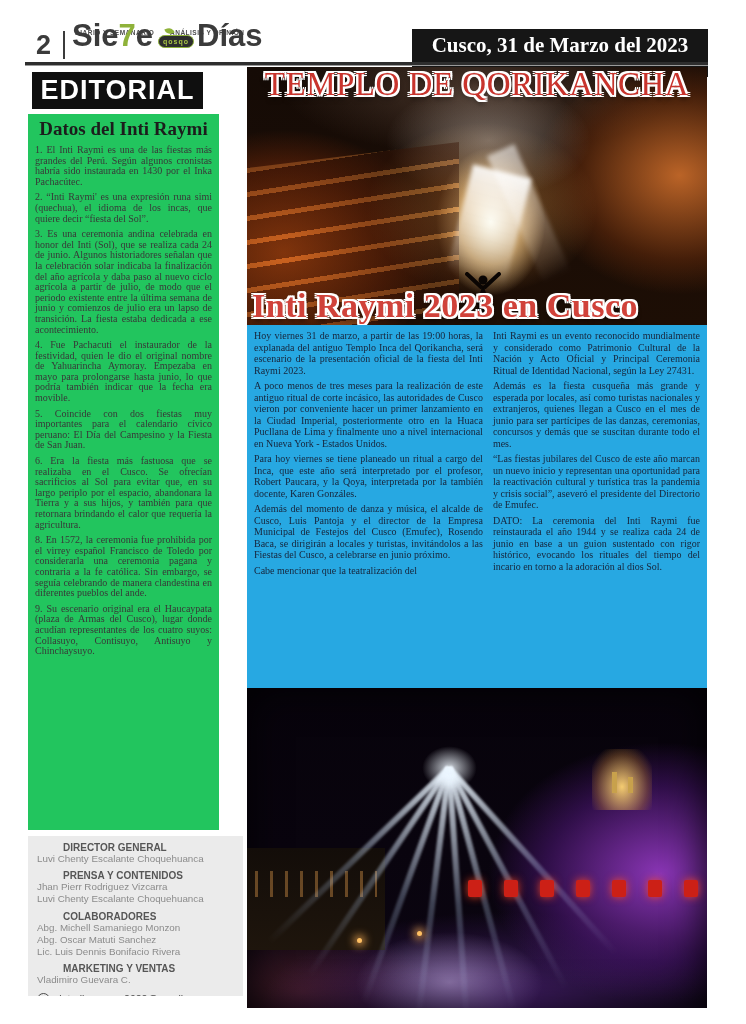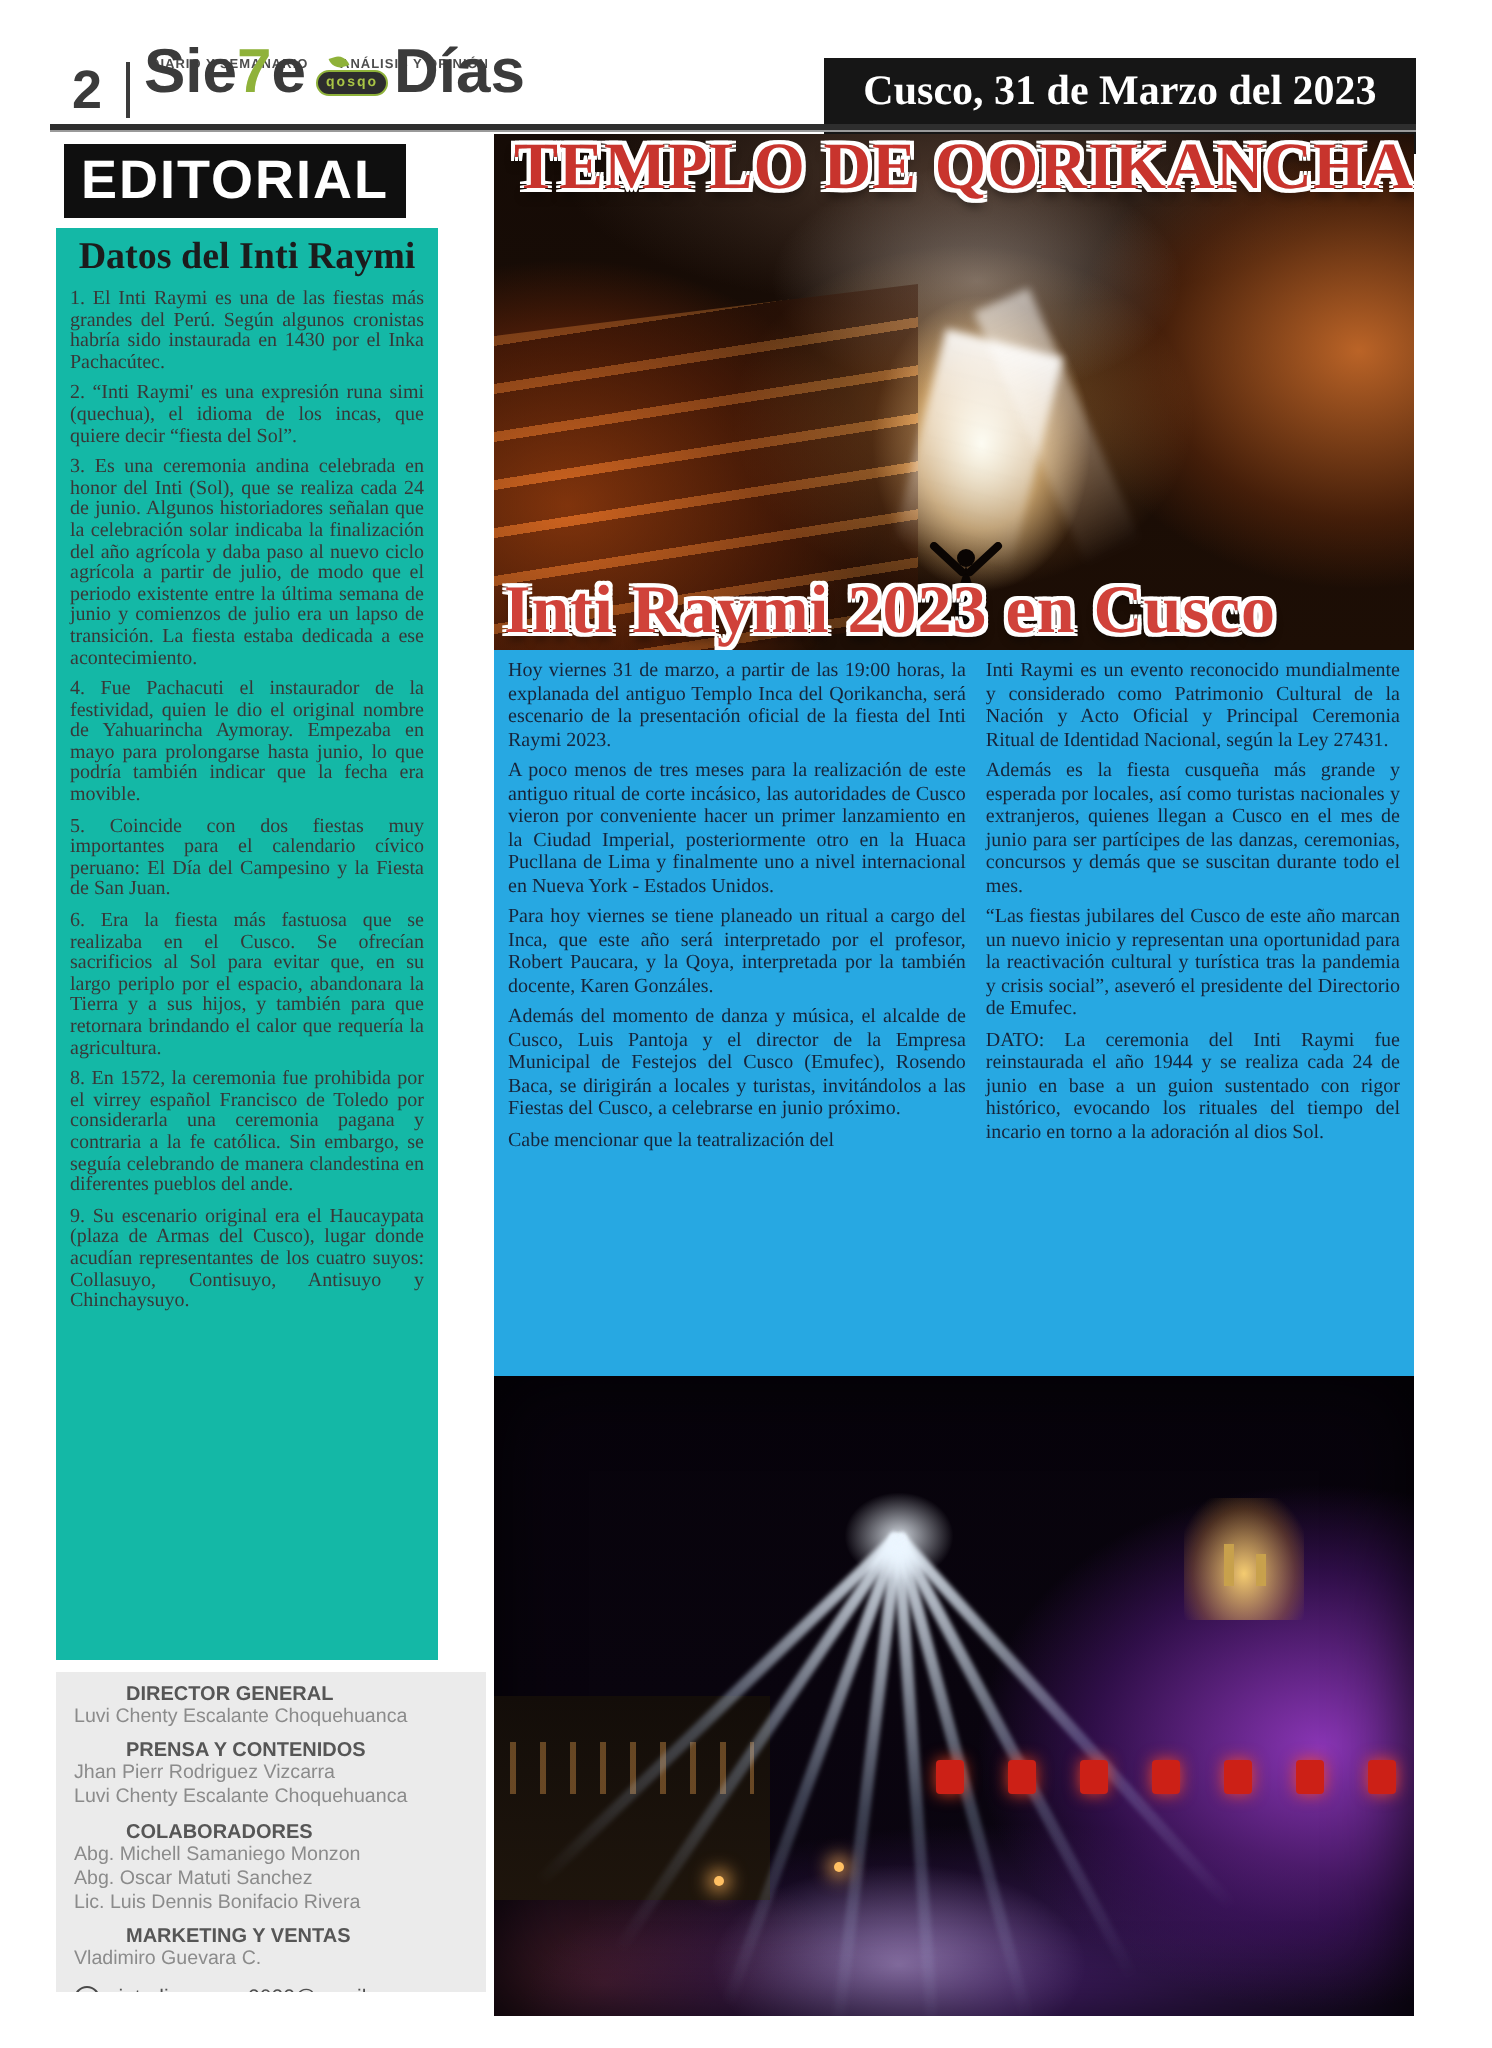--- a/index.html
+++ b/index.html
@@ -21,21 +21,21 @@
   .logo-row{position:absolute;left:72px;top:20px;display:flex;align-items:flex-end;font-family:"Liberation Sans",sans-serif;font-weight:bold;font-size:31px;color:#3b3b3b;line-height:1;}
   .logo-seven{color:var(--logo-green);}
   .logo-badge{position:relative;display:inline-block;width:36px;height:13px;margin:0 3px 3px 5px;background:#2d2d2d;border:1.5px solid var(--logo-green);border-radius:8px;}
   .logo-badge .badge-text{position:absolute;left:0;right:0;top:1px;text-align:center;font-size:7px;font-weight:bold;letter-spacing:1px;color:#a9c545;line-height:10px;}
   .logo-leaf{position:absolute;left:6px;top:-8px;width:9px;height:6px;background:var(--logo-green);border-radius:0 7px 0 7px;transform:rotate(-18deg);}
   .datebox{position:absolute;left:412px;top:29px;width:296px;height:48px;background:#161616;color:#fff;text-align:center;line-height:32px;font-family:"Liberation Serif",serif;font-weight:bold;font-size:21px;}
   .rule{position:absolute;left:25px;top:62px;width:683px;height:4px;background:#2e2e2e;border-bottom:1px solid #9a9a9a;}
 
   
   .editorial-label{position:absolute;left:32px;top:72px;width:171px;height:37px;background:#0f0f0f;color:#fff;font-family:"Liberation Sans",sans-serif;font-weight:bold;font-size:27px;text-align:center;line-height:37px;letter-spacing:1px;}
-  .gray-box{position:absolute;left:28px;top:114px;width:191px;height:716px;background:#14b8a6;padding:3px 7px 0 7px;overflow:hidden;}
+  .gray-box{position:absolute;left:28px;top:114px;width:191px;height:716px;background:#22c55e;padding:3px 7px 0 7px;overflow:hidden;}
   .gray-box h2{margin:1px 0 5px 0;font-size:19px;text-align:center;color:#1c1c1c;font-weight:bold;}
   .gray-box p{margin:0 0 5px 0;font-size:10px;line-height:1.06;text-align:justify;color:#383838;}
 
   .staff-box{position:absolute;left:28px;top:836px;width:215px;height:160px;background:#ebebeb;padding:6px 9px;font-family:"Liberation Sans",sans-serif;overflow:hidden;}
   .staff-role{font-size:10px;font-weight:bold;color:#565656;margin-top:5px;padding-left:26px;}
   .staff-role:first-child{margin-top:0;}
   .staff-name{font-size:9.8px;color:#8b8b8b;line-height:1.25;}
   .contact-row{display:flex;align-items:center;gap:4px;margin-top:6px;font-size:10.5px;color:#4f4f4f;}
   .ci{display:inline-flex;align-items:center;justify-content:center;width:13px;height:13px;border-radius:50%;flex:0 0 auto;}
   .ci.mail{border:1.3px solid #4a4a4a;color:#4a4a4a;font-size:8px;line-height:1;}
@@ -47,21 +47,21 @@
     radial-gradient(ellipse 160px 120px at 51% 55%, rgba(255,170,80,.55), rgba(255,140,60,0) 72%),
     radial-gradient(ellipse 190px 150px at 8% 72%, rgba(205,85,20,.9), rgba(130,45,10,.5) 55%, rgba(80,30,5,0) 82%),
     radial-gradient(ellipse 170px 140px at 94% 42%, rgba(215,115,45,.85), rgba(130,55,15,.4) 60%, rgba(80,30,5,0) 85%),
     radial-gradient(ellipse 260px 90px at 50% 8%, rgba(110,85,70,.55), rgba(60,45,35,0) 75%),
     linear-gradient(#150b06,#1d0e05);}
   .smoke{position:absolute;left:30%;top:6%;width:45%;height:45%;background:radial-gradient(ellipse at 50% 50%, rgba(235,225,215,.4), rgba(235,225,215,0) 70%);}
   .tiers{position:absolute;left:0;top:34%;width:46%;height:66%;transform:skewY(-7deg);opacity:.75;background:repeating-linear-gradient(178deg, rgba(255,150,60,.4) 0 5px, rgba(55,20,5,.6) 5px 24px);}
   .flare{position:absolute;left:46%;top:40%;width:60px;height:110px;background:linear-gradient(to bottom, rgba(255,255,255,.9), rgba(255,255,255,0));transform:rotate(14deg);filter:blur(2px);}
   .flare.f2{left:58%;top:30%;width:30px;height:140px;transform:rotate(-24deg);opacity:.6;}
   .performer{position:absolute;left:47%;bottom:1%;}
-  .kicker{position:absolute;left:0;right:0;top:0px;text-align:right;font-weight:bold;font-size:33px;line-height:1.03;color:var(--accent-red);letter-spacing:.5px;
+  .kicker{position:absolute;left:0;right:0;top:0px;text-align:center;font-weight:normal;font-size:33px;line-height:1.03;color:var(--accent-red);letter-spacing:.5px;
     text-shadow:-2px -2px 0 #fff,2px -2px 0 #fff,-2px 2px 0 #fff,2px 2px 0 #fff,-2px 0 0 #fff,2px 0 0 #fff,0 -2px 0 #fff,0 2px 0 #fff,0 4px 5px rgba(0,0,0,.5);}
   .headline{position:absolute;left:5px;bottom:1px;font-weight:bold;font-size:34px;line-height:1.06;color:#d0423a;letter-spacing:.5px;
     text-shadow:-2px -2px 0 #fff,2px -2px 0 #fff,-2px 2px 0 #fff,2px 2px 0 #fff,-2px 0 0 #fff,2px 0 0 #fff,0 -2px 0 #fff,0 2px 0 #fff,0 4px 5px rgba(0,0,0,.5);}
 
   .blue-box{position:absolute;left:247px;top:325px;width:460px;height:363px;background:var(--accent-blue);padding:5px 7px;display:flex;gap:10px;overflow:hidden;}
   .blue-col{text-align:justify;font-size:10px;line-height:1.15;color:var(--ink);}
   .blue-col p{margin:0 0 4px 0;}
   .col-a{width:52.5%;}
   .col-b{width:47.5%;}
 

